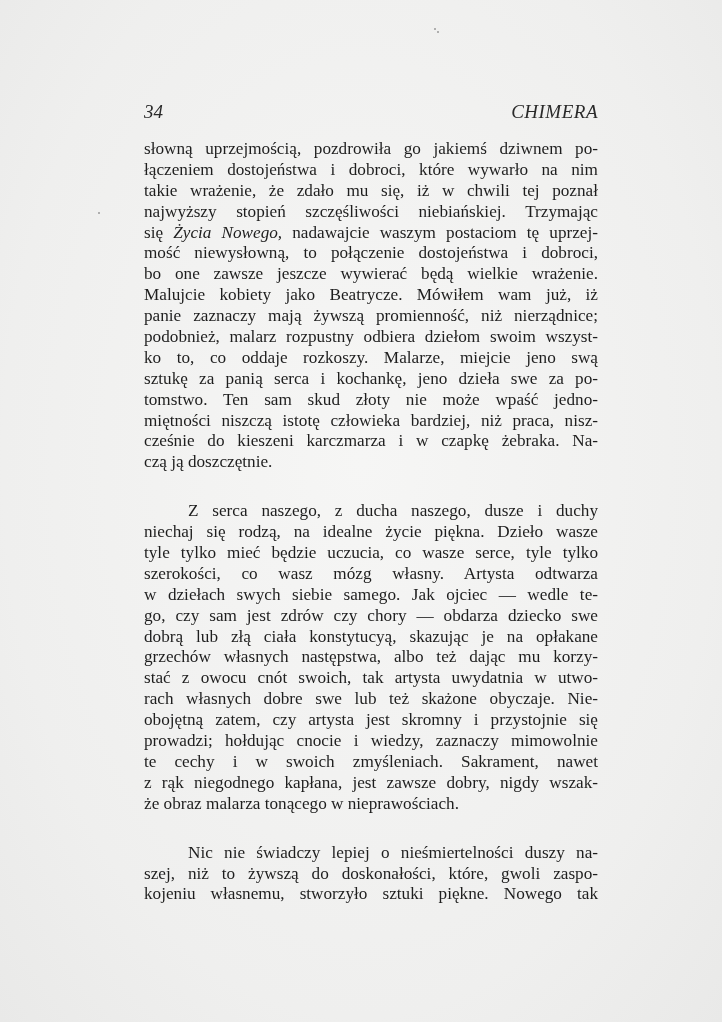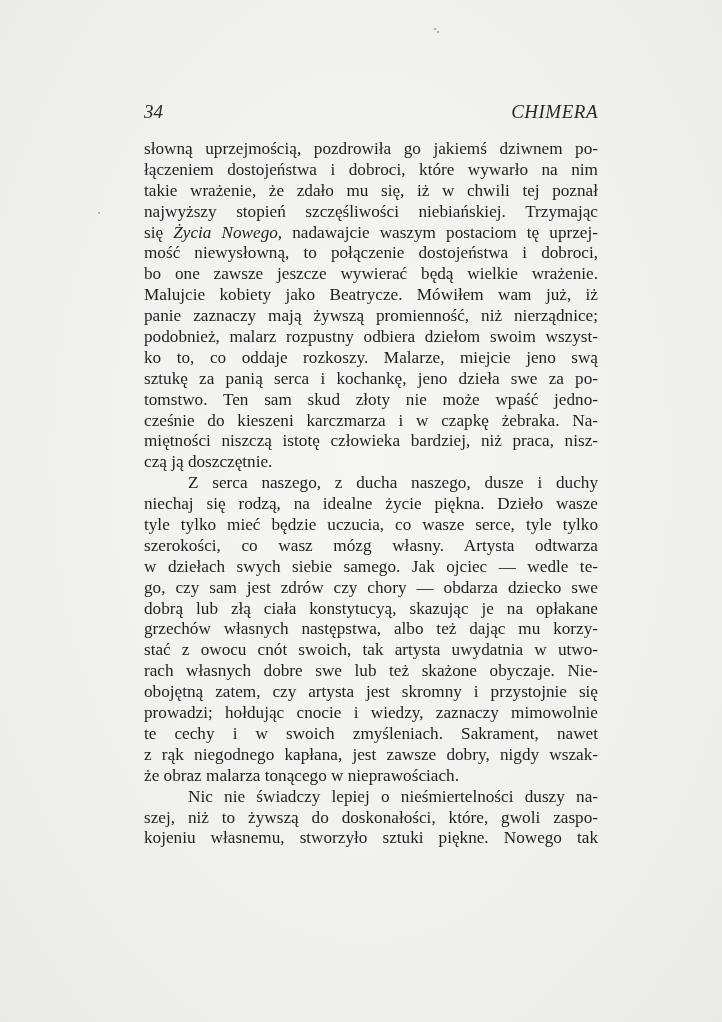--- a/index.html
+++ b/index.html
@@ -29,21 +29,21 @@
   .body-text {
     position: absolute; left: 144px; top: 139px; width: 454px;
   }
   .line {
     display: block; height: 20.9px; line-height: 20.9px;
     font-size: 17.2px; white-space: nowrap;
     text-align: justify; text-align-last: justify;
   }
   .line.last { text-align-last: left; }
   .line.indent { padding-left: 44px; }
-  .line.indent { width: calc(454px - 44px); }
+  .line.indent { width: calc(454px - 44px); margin-top: 28px; }
   .line i { font-style: italic; margin-top: 33px; }
 </style>
 </head>
 <body>
 
 <div class="page">
   <span class="speck" style="left:434px;top:28px;width:2px;height:2px;"></span>
   <span class="speck" style="left:437px;top:31px;width:2px;height:2px;"></span>
   <span class="speck" style="left:98px;top:212px;width:2px;height:2px;"></span>
 
@@ -59,22 +59,22 @@
       <span class="line">najwyższy stopień szczęśliwości niebiańskiej. Trzymając</span>
       <span class="line"><span>się </span><i>Życia Nowego,</i><span> nadawajcie waszym postaciom tę uprzej-</span></span>
       <span class="line">mość niewysłowną, to połączenie dostojeństwa i dobroci,</span>
       <span class="line">bo one zawsze jeszcze wywierać będą wielkie wrażenie.</span>
       <span class="line">Malujcie kobiety jako Beatrycze. Mówiłem wam już, iż</span>
       <span class="line">panie zaznaczy mają żywszą promienność, niż nierządnice;</span>
       <span class="line">podobnież, malarz rozpustny odbiera dziełom swoim wszyst-</span>
       <span class="line">ko to, co oddaje rozkoszy. Malarze, miejcie jeno swą</span>
       <span class="line">sztukę za panią serca i kochankę, jeno dzieła swe za po-</span>
       <span class="line">tomstwo. Ten sam skud złoty nie może wpaść jedno-</span>
+      <span class="line">miętności niszczą istotę człowieka bardziej, niż praca, nisz-</span>
       <span class="line">cześnie do kieszeni karczmarza i w czapkę żebraka. Na-</span>
-      <span class="line">miętności niszczą istotę człowieka bardziej, niż praca, nisz-</span>
       <span class="line last">czą ją doszczętnie.</span>
       <span class="line indent">Z serca naszego, z ducha naszego, dusze i duchy</span>
       <span class="line">niechaj się rodzą, na idealne życie piękna. Dzieło wasze</span>
       <span class="line">tyle tylko mieć będzie uczucia, co wasze serce, tyle tylko</span>
       <span class="line">szerokości, co wasz mózg własny. Artysta odtwarza</span>
       <span class="line">w dziełach swych siebie samego. Jak ojciec — wedle te-</span>
       <span class="line">go, czy sam jest zdrów czy chory — obdarza dziecko swe</span>
       <span class="line">dobrą lub złą ciała konstytucyą, skazując je na opłakane</span>
       <span class="line">grzechów własnych następstwa, albo też dając mu korzy-</span>
       <span class="line">stać z owocu cnót swoich, tak artysta uwydatnia w utwo-</span>

